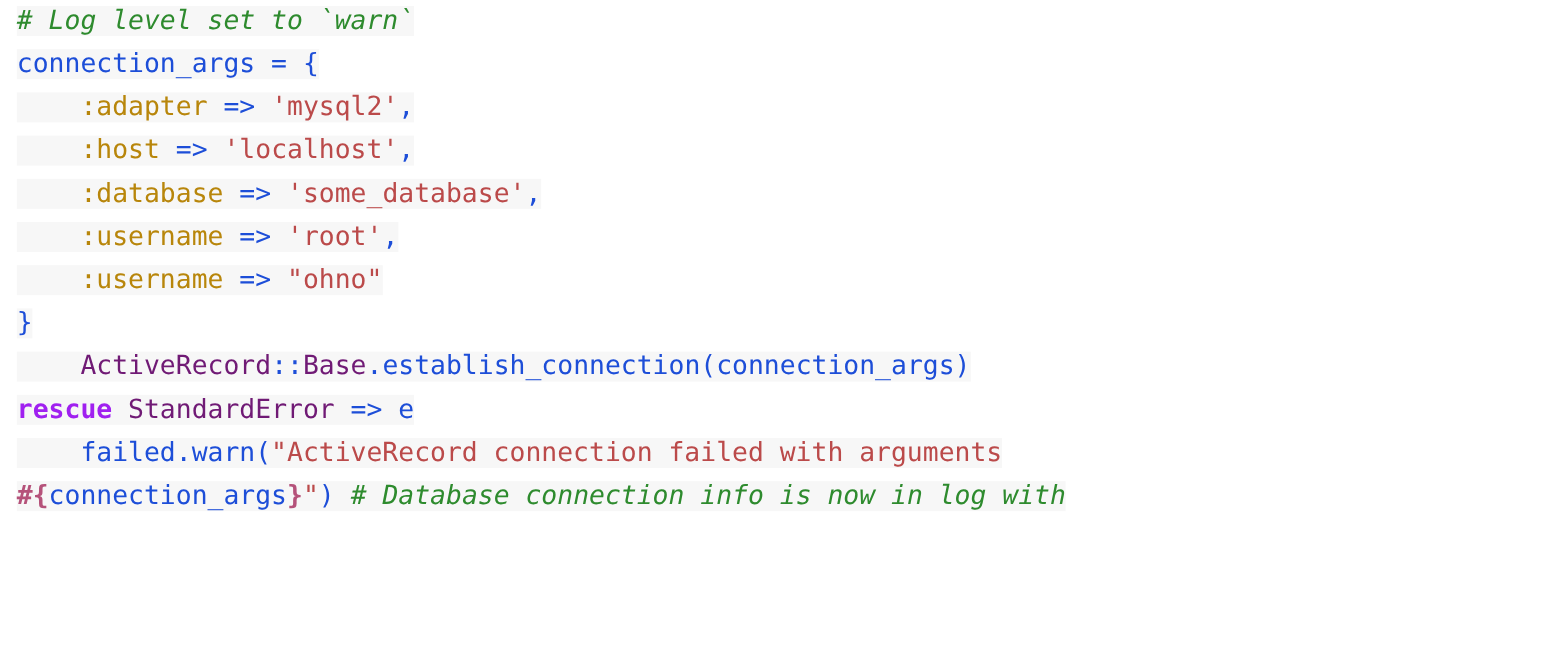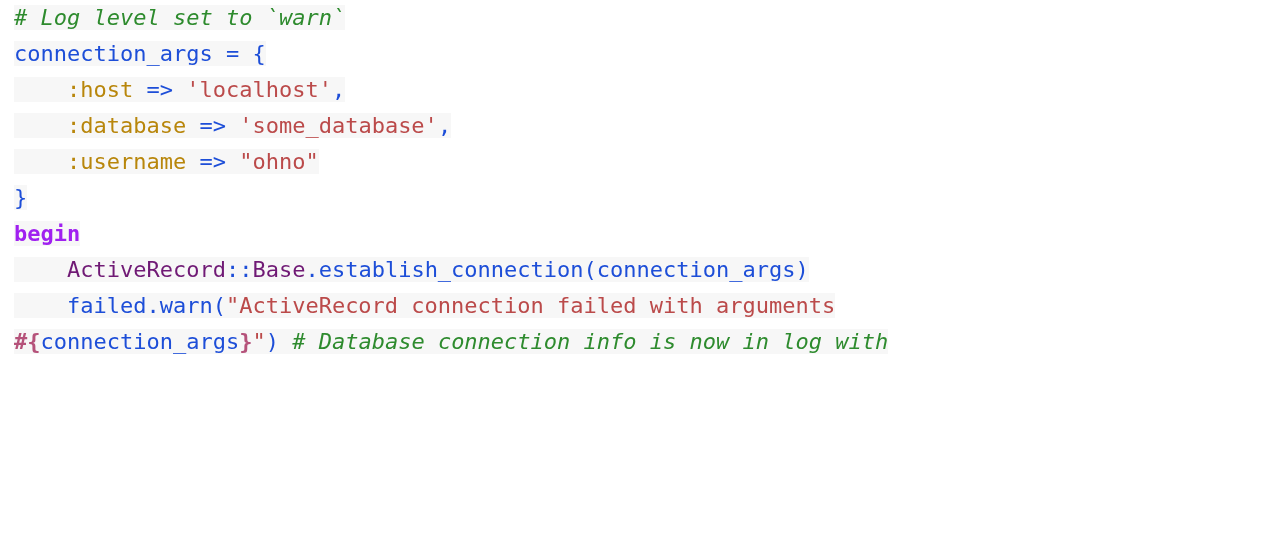--- a/index.html
+++ b/index.html
@@ -45,21 +45,23 @@
   .t-const   { color: #701a75; }
   .t-keyword { color: #a020f0; font-weight: bold; }
   .t-interp  { color: #b5527a; font-weight: bold; }
 </style>
 </head>
 <body>
 
 <div id="code-block">
     <div class="code-line"><span class="tok"><span class="t-comment"># Log level set to `warn`</span></span></div>
     <div class="code-line"><span class="tok"><span class="t-plain">connection_args = {</span></span></div>
+    <div class="code-line"><span class="tok"><span class="t-plain">    </span><span class="t-symbol">:adapter</span><span class="t-plain"> =&gt; </span><span class="t-string">'mysql2'</span><span class="t-plain">,</span></span></div>
     <div class="code-line"><span class="tok"><span class="t-plain">    </span><span class="t-symbol">:host</span><span class="t-plain"> =&gt; </span><span class="t-string">'localhost'</span><span class="t-plain">,</span></span></div>
     <div class="code-line"><span class="tok"><span class="t-plain">    </span><span class="t-symbol">:database</span><span class="t-plain"> =&gt; </span><span class="t-string">'some_database'</span><span class="t-plain">,</span></span></div>
+    <div class="code-line"><span class="tok"><span class="t-plain">    </span><span class="t-symbol">:username</span><span class="t-plain"> =&gt; </span><span class="t-string">'root'</span><span class="t-plain">,</span></span></div>
     <div class="code-line"><span class="tok"><span class="t-plain">    </span><span class="t-symbol">:username</span><span class="t-plain"> =&gt; </span><span class="t-string">"ohno"</span></span></div>
     <div class="code-line"><span class="tok"><span class="t-plain">}</span></span></div>
-    <div class="code-line"><span class="tok"><span class="t-keyword">begin</span></span></div>
     <div class="code-line"><span class="tok"><span class="t-plain">    </span><span class="t-const">ActiveRecord</span><span class="t-plain">::</span><span class="t-const">Base</span><span class="t-plain">.establish_connection(connection_args)</span></span></div>
+    <div class="code-line"><span class="tok"><span class="t-keyword">rescue</span><span class="t-plain"> </span><span class="t-const">StandardError</span><span class="t-plain"> =&gt; e</span></span></div>
     <div class="code-line"><span class="tok"><span class="t-plain">    failed.warn(</span><span class="t-string">"ActiveRecord connection failed with arguments</span></span></div>
     <div class="code-line"><span class="tok"><span class="t-interp">#{</span><span class="t-plain">connection_args</span><span class="t-interp">}</span><span class="t-string">"</span><span class="t-plain">)</span><span class="t-plain"> </span><span class="t-comment"># Database connection info is now in log with</span></span></div>
   </div>
 
 </body></html>

